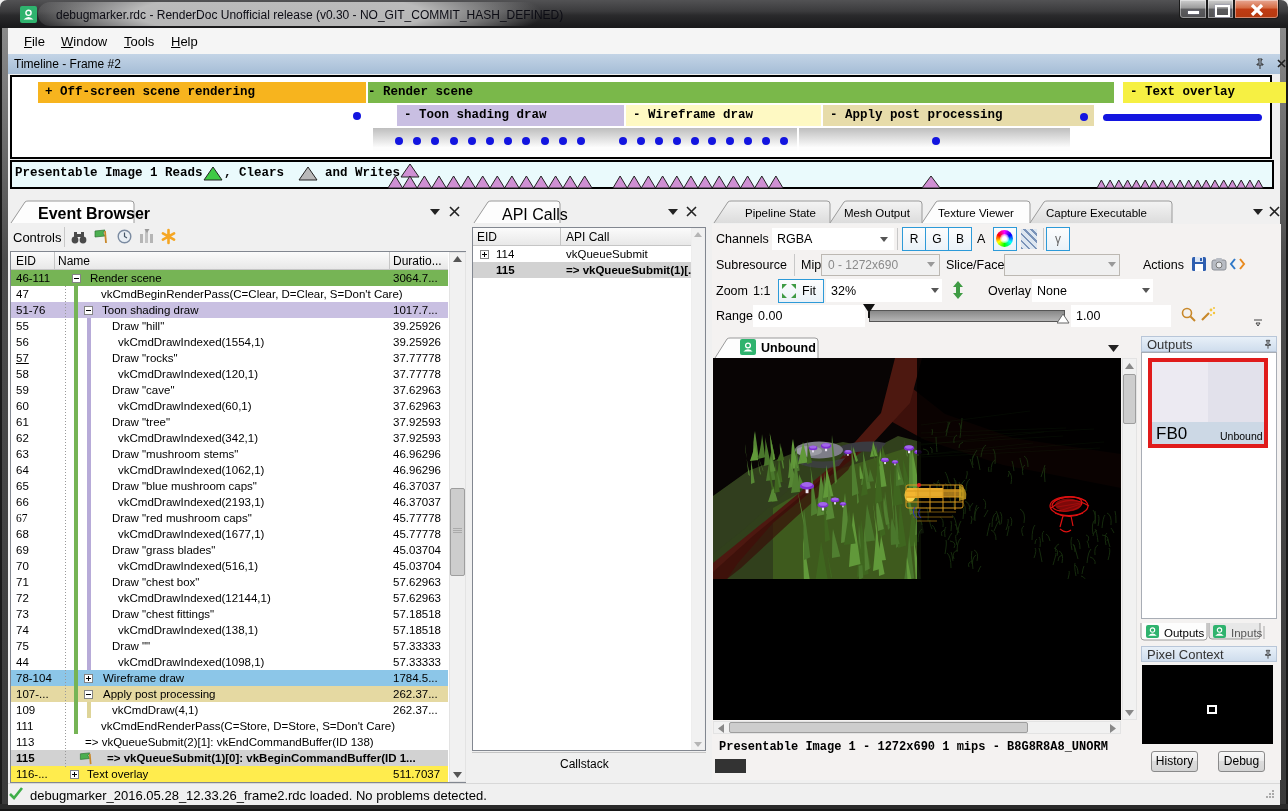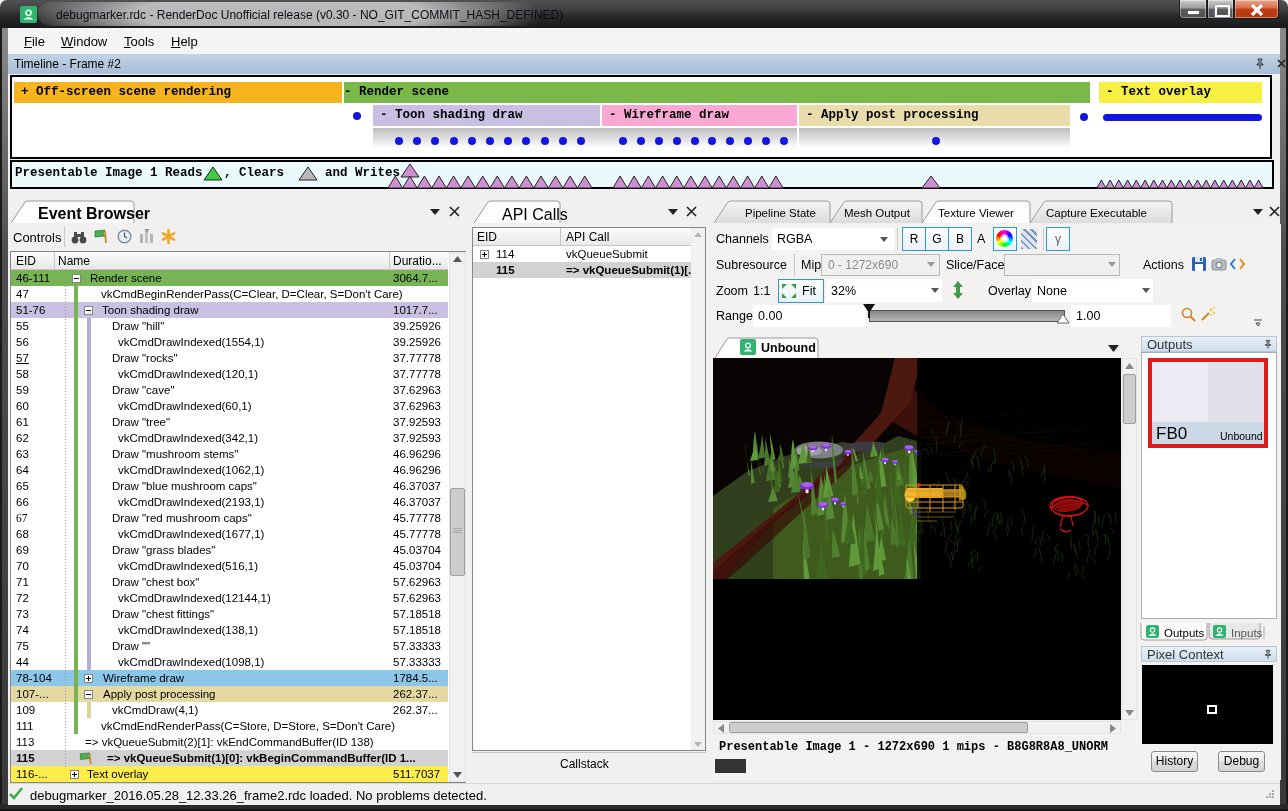--- a/index.html
+++ b/index.html
@@ -18,21 +18,21 @@
 #btnclose{left:1234px;width:45px;border-radius:0 0 4px 0;background:linear-gradient(#e8a894 0%,#d56a42 45%,#c03c14 50%,#b53a10 100%);}
 #frameL{left:0;top:28px;width:8px;height:776px;background:linear-gradient(#8a8a8a,#4d4d4d 30%,#3a3a3a);box-shadow:inset 2px 0 0 #1a1a1a;}
 #frameR{left:1280px;top:28px;width:8px;height:776px;background:linear-gradient(#8a8a8a,#4d4d4d 30%,#3a3a3a);box-shadow:inset -2px 0 0 #1a1a1a;}
 #frameB{left:0;top:804px;width:1288px;height:7px;background:#2a2a2a;box-shadow:inset 0 -2px 0 #161616;}
 #menubar{left:8px;top:28px;width:1272px;height:26px;background:#f5f5f5;font-size:13px;}
 #menubar span{position:absolute;top:6px;}
 #tlhead{left:8px;top:54px;width:1272px;height:20px;background:linear-gradient(#c3d4e6,#a5bdd6);font-size:12px;}
 #tlpanel{left:10px;top:75px;width:1258px;height:80px;background:#fff;border:2px solid #000;}
 #prpanel{left:10px;top:160px;width:1264px;height:29px;background:#eafafc;border:2px solid #000;box-sizing:border-box;}
 .tbar{position:absolute;height:21px;box-sizing:border-box;font-family:"Liberation Mono",monospace;
- font-size:12.5px;font-weight:bold;line-height:21px;white-space:nowrap;overflow:hidden;}
+ font-size:12.5px;font-weight:bold;line-height:21px;white-space:nowrap;overflow:hidden;margin-left:24px;}
 .dot{position:absolute;width:8px;height:8px;border-radius:50%;background:#1315e0;}
 .fadeband{position:absolute;top:128px;height:23px;background:linear-gradient(#bebebe,#fdfdfd 85%);}
 .thead{position:absolute;background:linear-gradient(#fbfbfb,#e8e8e8);}
 .row{position:absolute;height:16px;line-height:16px;white-space:nowrap;overflow:hidden;font-size:11.5px;}
 .sbtrack{position:absolute;background:#f1f1f1;border:1px solid #e3e3e3;box-sizing:border-box;}
 .sbthumb{position:absolute;background:#cdcdcd;border:1px solid #9e9e9e;border-radius:2px;box-sizing:border-box;}
 .tbtn{position:absolute;box-sizing:border-box;border:1px solid #2d9ad8;background:linear-gradient(#fdfdfd,#eaf2f8);}
 .combo{position:absolute;box-sizing:border-box;background:#fff;}
 .dcombo{position:absolute;box-sizing:border-box;background:#f0f0f0;border:1px solid #bcb8b2;color:#8a8a8a;}
 .lbl{position:absolute;font-size:12.5px;}
@@ -79,21 +79,21 @@
     </svg>
  <svg class="abs" style="left:1268px;top:4px" width="11" height="11" viewBox="0 0 11 11">
       <path d="M2 2l7 7M9 2l-7 7" stroke="#222" stroke-width="1.6"></path>
     </svg>
   </div>
 <div class="abs" id="tlpanel"></div>
 <div class="tbar" style="left:14px;top:82px;width:328px;background:#f7b41e;padding-left:7px">+ Off-screen scene rendering</div>
 <div class="tbar" style="left:344px;top:82px;width:746px;background:#7ab84a;">- Render scene</div>
 <div class="tbar" style="left:1099px;top:82px;width:163px;background:#f6f043;padding-left:7px">- Text overlay</div>
 <div class="tbar" style="left:373px;top:105px;width:227px;background:#c9bfe2;padding-left:7px">- Toon shading draw</div>
-<div class="tbar" style="left:602px;top:105px;width:195px;background:#f9a8d4;padding-left:7px">- Wireframe draw</div>
+<div class="tbar" style="left:602px;top:105px;width:195px;background:#fef9c3;padding-left:7px">- Wireframe draw</div>
 <div class="tbar" style="left:799px;top:105px;width:271px;background:#e7dcaa;padding-left:7px">- Apply post processing</div>
 <div class="dot" style="left:353px;top:112px"></div>
 <div class="dot" style="left:1080px;top:113px"></div>
 <div class="abs" style="left:1103px;top:114px;width:159px;height:7px;border-radius:4px;background:#1315e0"></div>
 <div class="fadeband" style="left:373px;width:424px"></div>
 <div class="fadeband" style="left:799px;width:271px"></div>
 <div class="dot" style="left:395px;top:137px"></div>
 <div class="dot" style="left:413px;top:137px"></div>
 <div class="dot" style="left:431px;top:137px"></div>
 <div class="dot" style="left:450px;top:137px"></div>

